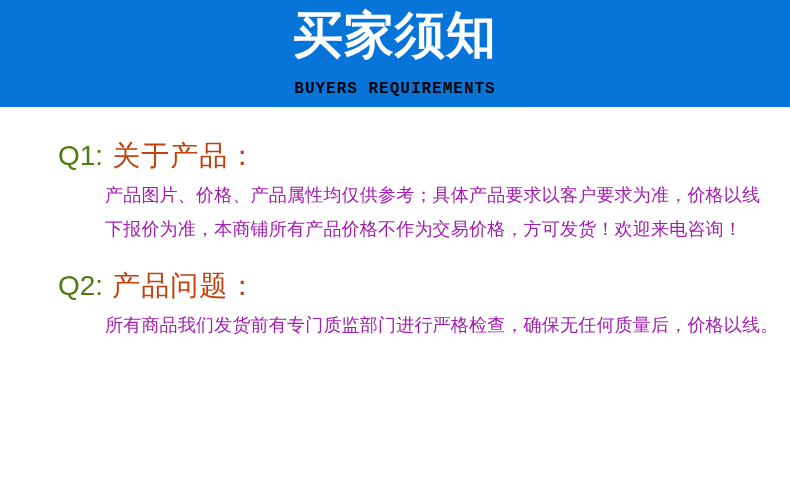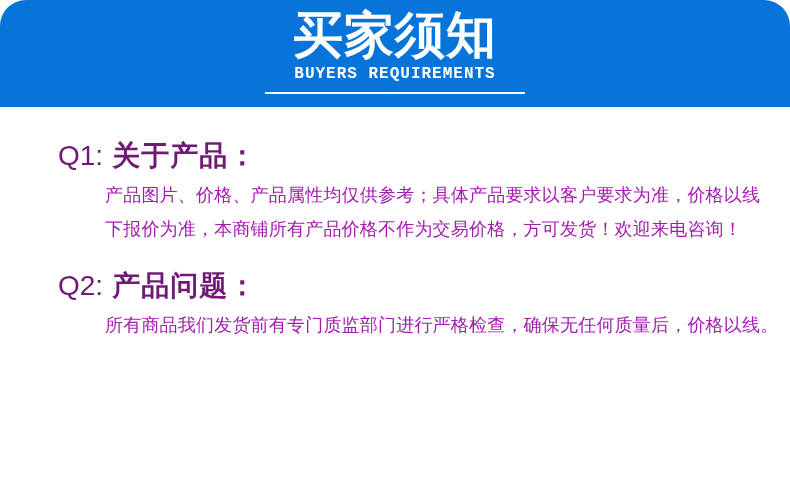--- a/index.html
+++ b/index.html
@@ -5,46 +5,45 @@
   * { margin: 0; padding: 0; box-sizing: border-box; }
   html, body { background: #ffffff; }
   body { font-family: "Liberation Sans", "DejaVu Sans", sans-serif; }
 
   .page {
     position: relative;
     width: 790px;
     height: 490px;
     background: #ffffff;
     overflow: hidden;
-    border-radius: 26px;
   }
 
   
   .banner {
     width: 790px;
     height: 107px;
     background: #0774d9;
     text-align: center;
     padding-top: 9px;
   }
   .banner-title {
     color: #ffffff;
     font-size: 50px;
     line-height: 52px;
     font-weight: 900;
     letter-spacing: 1px;
   }
   .banner-subtitle {
-    color: #ffffff;
+    color: #000000;
     font-family: "Liberation Mono", "DejaVu Sans Mono", monospace;
     font-size: 16px;
     line-height: 18px;
     font-weight: bold;
     letter-spacing: 1px;
-    margin-top: 4px;
+    margin-top: 19px;
   }
   .banner-line {
     width: 260px;
     height: 2px;
     background: #f8fdf2;
     margin: 9px auto 0 auto;
   }
 
   
   .content {
@@ -52,27 +51,27 @@
   }
   .qa-section { margin-bottom: 24px; }
   .qa-section.s2 { margin-bottom: 20px; }
 
   .qa-heading {
     font-size: 28px;
     line-height: 32px;
     white-space: nowrap;
   }
   .qa-q {
-    color: #701a75;
+    color: #4d7c0f;
     font-weight: 400;
     margin-right: 9px;
   }
   .qa-title {
-    color: #701a75;
-    font-weight: bold;
+    color: #c2410c;
+    font-weight: normal;
     letter-spacing: 1px;
   }
   .qa-body {
     margin-top: 6px;
     padding-left: 47px;
   }
   .qa-line {
     color: #a21caf;
     font-size: 18px;
     line-height: 34px;

